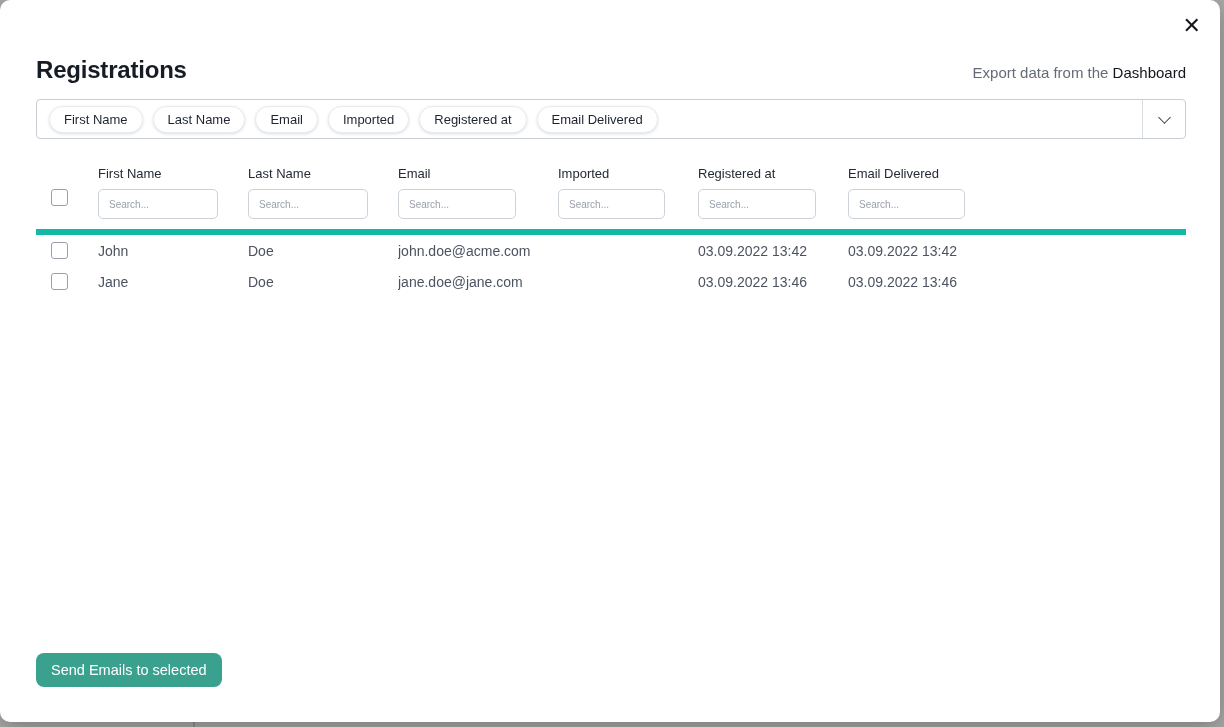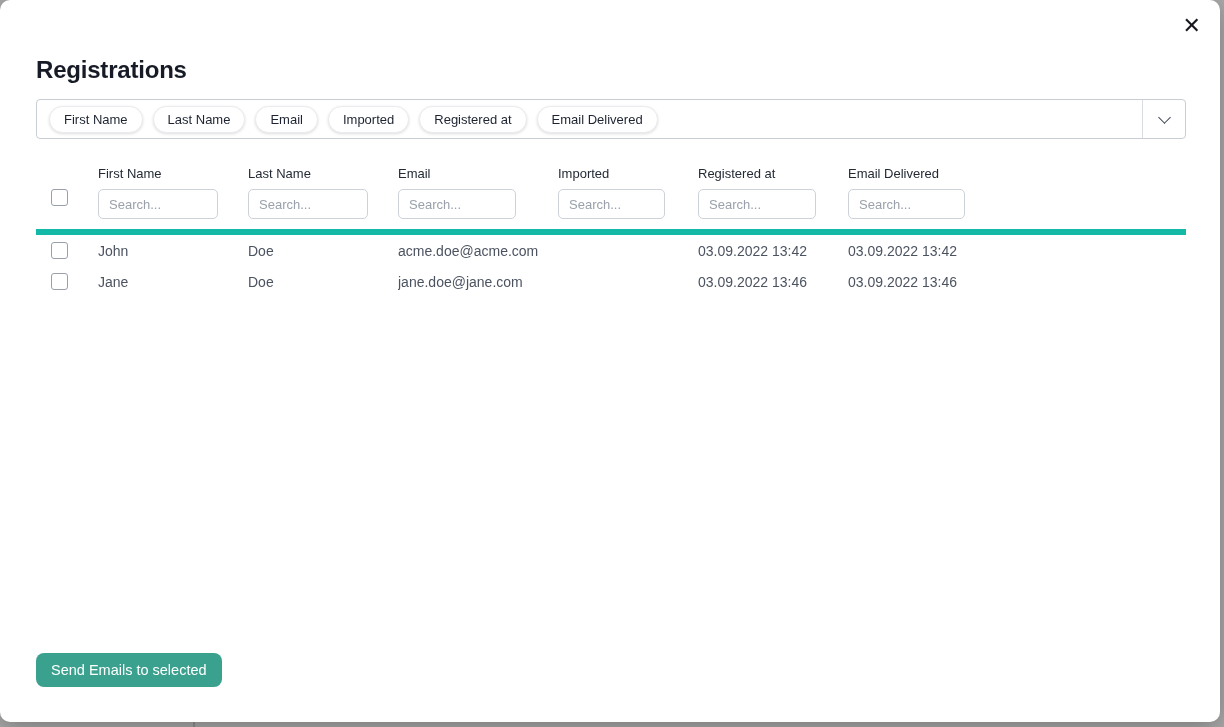--- a/index.html
+++ b/index.html
@@ -56,21 +56,21 @@
   .table { position:absolute; top:166px; left:36px; width:1150px; }
   .grid {
     display:grid;
     grid-template-columns:62px 150px 150px 160px 140px 150px auto;
   }
   .header-cell { display:flex; flex-direction:column; }
   .col-label { font-size:13px; color:#242a35; margin-bottom:8px; }
   .search-input {
     height:30px; box-sizing:border-box;
     border:1px solid #cdd2d9; border-radius:5px; padding:0 10px;
-    font-size:13px; color:#333a45; font-family:inherit; background:#fff;
+    font-size:10px; color:#333a45; font-family:inherit; background:#fff;
   }
   .search-input::placeholder { color:#9aa1ab; }
   .w120 { width:120px; } .w118 { width:118px; } .w107 { width:107px; } .w117 { width:117px; }
 
   .checkbox {
     appearance:none; -webkit-appearance:none;
     width:17px; height:17px; box-sizing:border-box;
     border:1.5px solid #99a0ab; border-radius:3px; background:#fff;
     margin:0; cursor:pointer;
   }
@@ -97,20 +97,24 @@
 <body>
 
 <div class="backdrop-divider"></div>
 
 <div class="modal">
 
   <button class="close-btn">✕</button>
 
   <div class="header-row">
     <div class="title">Registrations</div>
+    <div class="export-hint">
+      <span>Export data from the</span>
+      <span class="export-link">Dashboard</span>
+    </div>
   </div>
 
   <div class="filter-bar">
     <div class="chips">
       <span class="chip">First Name</span>
       <span class="chip">Last Name</span>
       <span class="chip">Email</span>
       <span class="chip">Imported</span>
       <span class="chip">Registered at</span>
       <span class="chip">Email Delivered</span>
@@ -154,21 +158,21 @@
     </div>
 
     <div class="tbody">
 
       <div class="grid data-row">
         <div class="row-check-cell">
           <input type="checkbox" class="checkbox" style="">
         </div>
         <div class="cell">John</div>
         <div class="cell">Doe</div>
-        <div class="cell">acme.doe@acme.com</div>
+        <div class="cell">john.doe@acme.com</div>
         <div class="cell"></div>
         <div class="cell">03.09.2022 13:42</div>
         <div class="cell">03.09.2022 13:42</div>
       </div>
 
       <div class="grid data-row">
         <div class="row-check-cell">
           <input type="checkbox" class="checkbox" style="">
         </div>
         <div class="cell">Jane</div>

